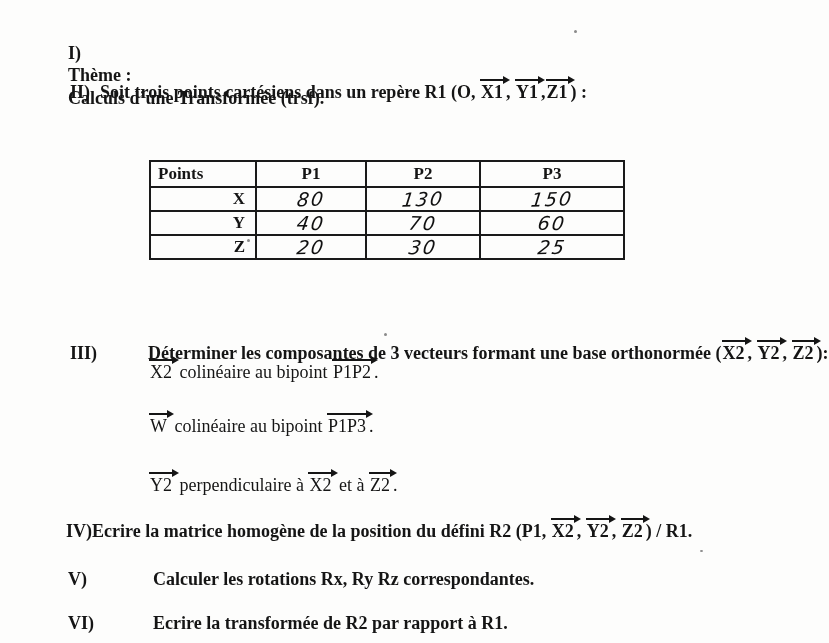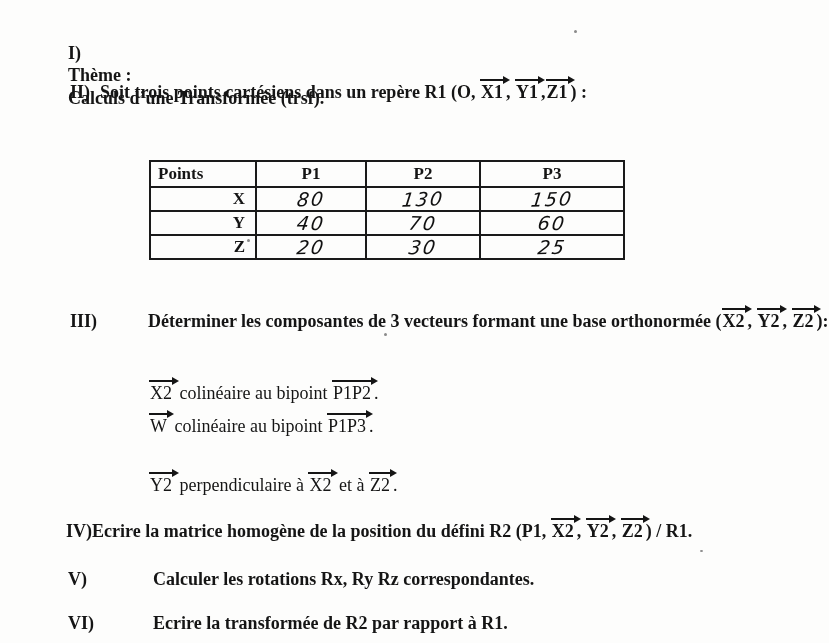--- a/index.html
+++ b/index.html
@@ -23,21 +23,21 @@
     position:absolute;
     white-space:pre;
     font-size:18px;
     font-weight:bold;
     line-height:1.25;
   }
   .row.regular{font-weight:normal;}
   .num{display:inline-block;}
   .w26{width:26px;}
   .w30{width:30px;}
-  .w78{width:78px;}
+  .w78{width:78px;margin-top:32px;}
   .w84{width:84px;}
   .w85{width:85px;}
   
   .vec{
     position:relative;
     display:inline-block;
     padding:0 3px 0 1px;
   }
   .vec::before{
     content:"";
@@ -151,21 +151,21 @@
   </div>
 
   <div class="row" style="left:52px;top:287px;">
     <span class="num w78">III)</span><span>Déterminer les composantes de 3 vecteurs formant une base orthonormée (</span><span class="vec">X2</span><span>, </span><span class="vec">Y2</span><span>, </span><span class="vec">Z2</span><span>):</span>
   </div>
 
   <div class="row regular" style="left:131px;top:330px;">
     <span></span>
   </div>
 
-  <div class="row regular" style="left:131px;top:359px;">
+  <div class="row regular" style="left:131px;top:338px;">
     <span class="vec">X2</span><span> colinéaire au bipoint </span><span class="vec">P1P2</span><span>.</span>
   </div>
 
   <div class="row regular" style="left:131px;top:392px;">
     <span class="vec">W</span><span> colinéaire au bipoint </span><span class="vec">P1P3</span><span>.</span>
   </div>
 
 
   <div class="row regular" style="left:131px;top:451px;">
     <span class="vec">Y2</span><span> perpendiculaire à </span><span class="vec">X2</span><span> et à </span><span class="vec">Z2</span><span>.</span>

